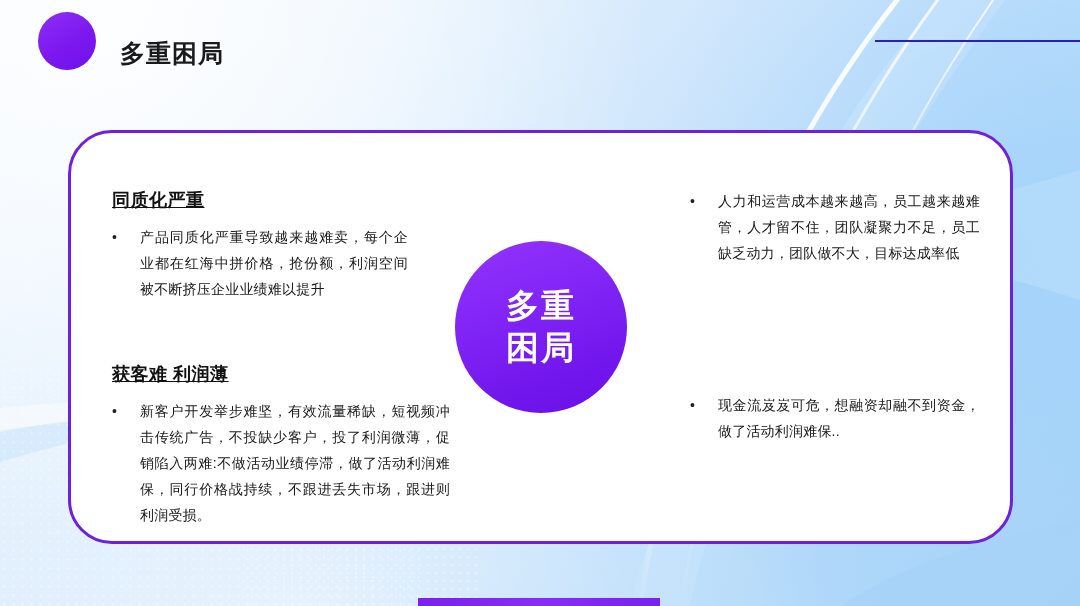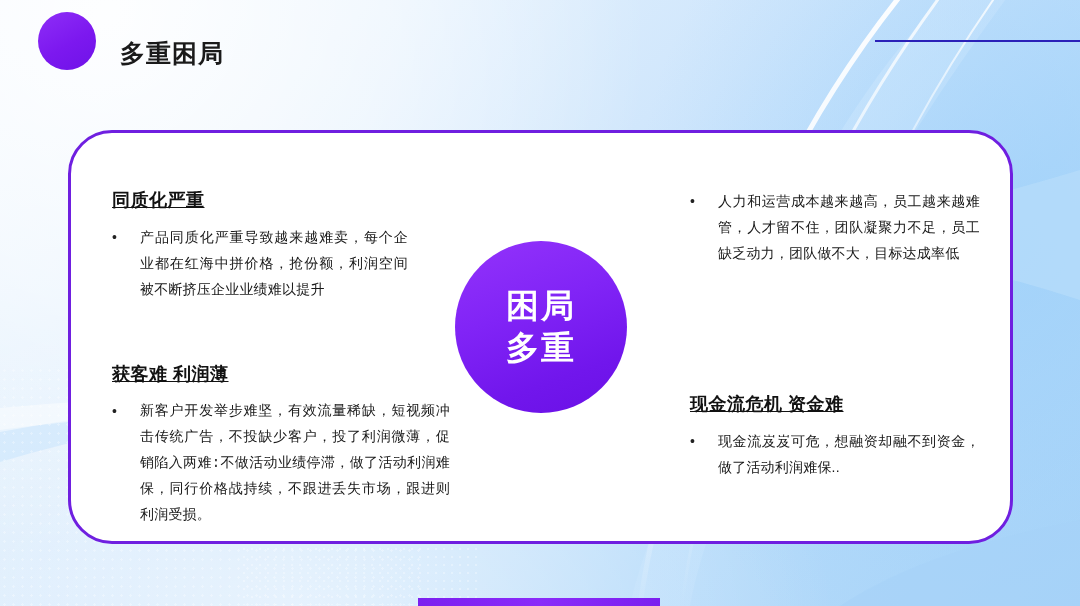--- a/index.html
+++ b/index.html
@@ -176,21 +176,21 @@
     line-height: 26px;
     color: #181818;
     letter-spacing: 0.2px;
     text-align: justify;
   }
 
   #block-tongzhi   { left: 112px; top: 188px; width: 300px; }
   #block-tongzhi .bullet-text { width: 268px; }
 
   #block-huoke     { left: 112px; top: 362px; width: 340px; }
-  #block-huoke .bullet-text { width: 310px; font-family: Liberation Mono, monospace; }
+  #block-huoke .bullet-text { width: 310px; }
 
   #block-chengben  { left: 690px; top: 188px; width: 290px; }
   #block-chengben .bullet-text { width: 262px; }
 
   #block-xianjin   { left: 690px; top: 392px; width: 290px; }
   #block-xianjin .bullet-text { width: 262px; }
 
   #block-huoke .bullet-dot,
   #block-tongzhi .bullet-dot { margin-right: 14px; }
   #block-chengben .bullet-dot,
@@ -253,22 +253,22 @@
   <div class="header">
     <div class="header-dot"></div>
     <div class="header-title">多重困局</div>
   </div>
 
   <div class="top-rule"></div>
 
   <div class="card"></div>
 
   <div class="center-circle">
+    <div>多重</div>
     <div>困局</div>
-    <div>多重</div>
   </div>
 
   <div class="block" id="block-tongzhi">
     <div class="block-heading">同质化严重</div>
     <div class="bullet-row">
       <div class="bullet-dot">•</div>
       <div class="bullet-text">产品同质化严重导致越来越难卖，每个企业都在红海中拼价格，抢份额，利润空间被不断挤压企业业绩难以提升</div>
     </div>
   </div>
 
@@ -281,21 +281,20 @@
   </div>
 
   <div class="block" id="block-chengben">
     <div class="bullet-row">
       <div class="bullet-dot">•</div>
       <div class="bullet-text">人力和运营成本越来越高，员工越来越难管，人才留不住，团队凝聚力不足，员工缺乏动力，团队做不大，目标达成率低</div>
     </div>
   </div>
 
   <div class="block" id="block-xianjin">
-    <div class="block-heading">现金流危机 资金难</div>
     <div class="bullet-row">
       <div class="bullet-dot">•</div>
       <div class="bullet-text">现金流岌岌可危，想融资却融不到资金，做了活动利润难保..</div>
     </div>
   </div>
 
   <div class="bottom-bar"></div>
 
 </div>
 

